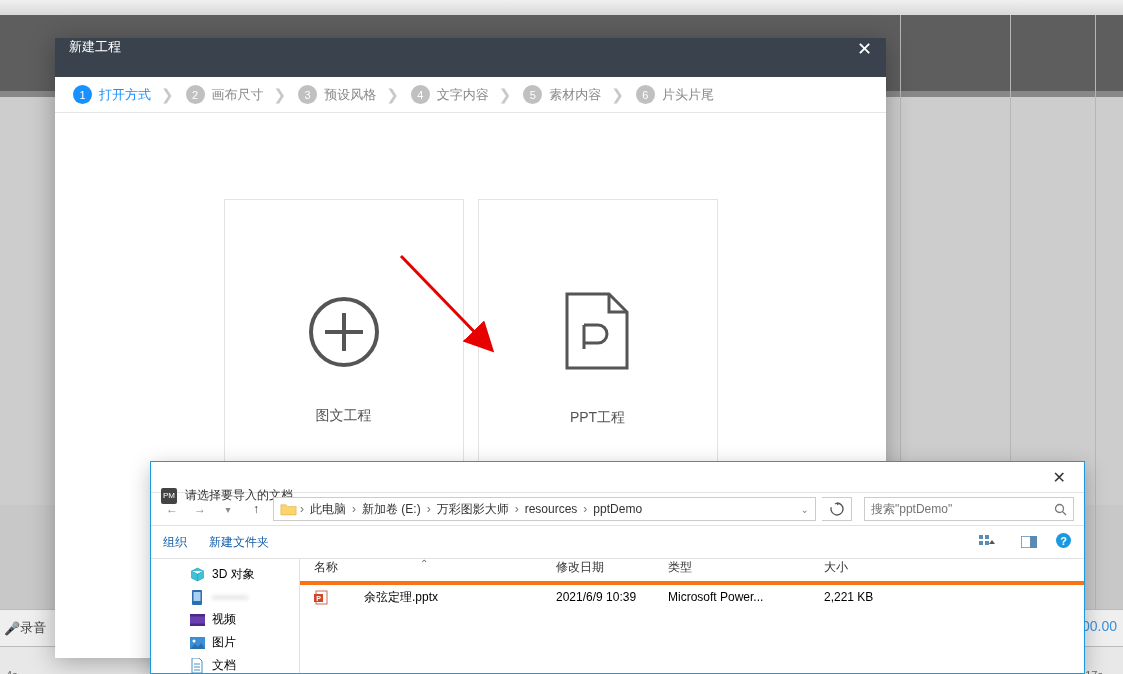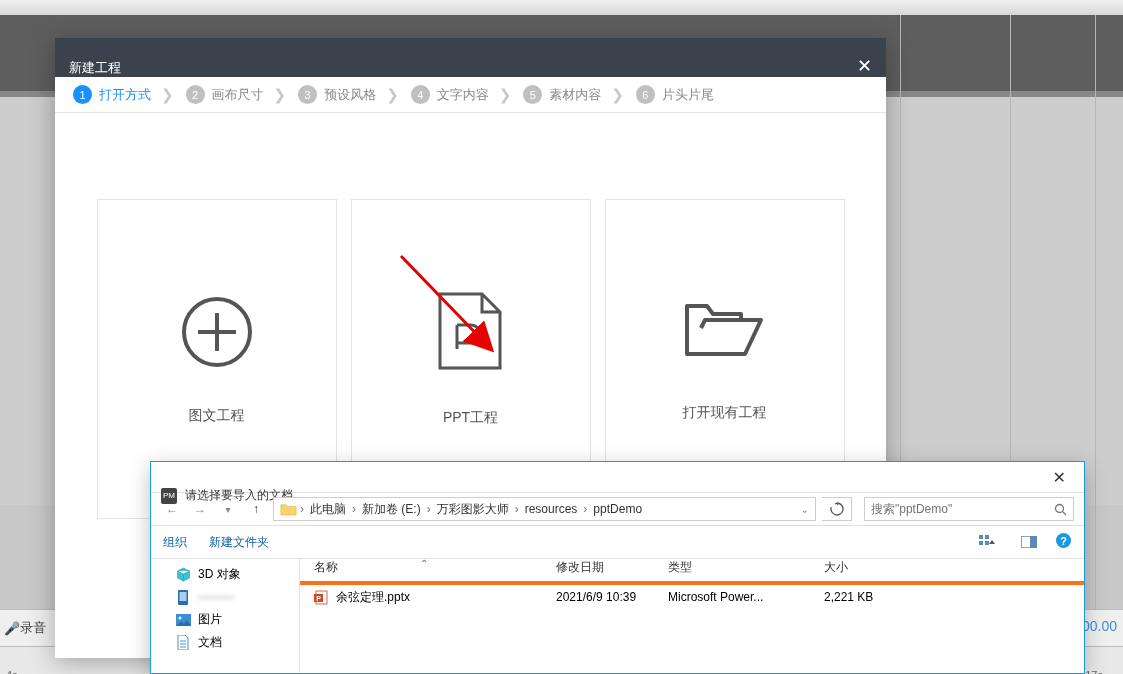--- a/index.html
+++ b/index.html
@@ -65,21 +65,21 @@
       position: absolute;
       top: 38px; left: 55px;
       width: 831px; height: 620px;
       background: #fff;
       box-shadow: 0 4px 24px rgba(0,0,0,0.3);
     }
     .wizard-title {
       background: #3a434d;
       height: 39px;
       display: flex;
-      align-items: flex-end;
+      align-items: flex-start;
       justify-content: space-between;
       padding: 0 14px;
       color: #fff;
       font-size: 13px;
     }
     .wizard-close { cursor:pointer; font-size:18px; }
     .wizard-steps {
       height: 36px;
       border-bottom: 1px solid #e5e5e5;
       display: flex;
@@ -180,21 +180,21 @@
     .fd-toolbar-left span { color:#135eab; cursor:pointer; }
     .fd-toolbar-right { display:flex; gap:10px; align-items:center; }
     .fd-tb-btn { width:32px; height:22px; border:1px solid transparent; display:flex; align-items:center; justify-content:center; cursor:pointer; }
     .fd-help { color:#1a99e0; font-size:16px; }
 
     .fd-body {
       display:flex; height:calc(100% - 97px);
     }
     .fd-sidebar {
       width:149px; border-right:1px solid #e2e2e2;
-      padding:4px 2px; font-size:12px; overflow:hidden;
+      padding:4px 16px; font-size:12px; overflow:hidden;
     }
     .fd-side-item {
       display:flex; align-items:center; gap:7px; padding:3px 10px 3px 22px;
       cursor:pointer; white-space:nowrap;
     }
     .side-icon { width:16px; height:16px; display:inline-flex; align-items:center; justify-content:center; flex-shrink:0; }
     .fd-list { flex:1; font-size:12px; }
     .fd-list-header {
       display:flex; height:26px; align-items:flex-start;
       border-bottom:4px solid #f97316; color:#333;
@@ -284,26 +284,20 @@
       </svg>
       <span class="option-label">图文工程</span>
     </div>
     <div class="option-card">
       <svg width="72" height="82" viewBox="0 0 72 82">
         <path d="M5 3 h42 l18 18 v56 h-60 z" fill="none" stroke="#555" stroke-width="3"></path>
         <path d="M47 3 v18 h18" fill="none" stroke="#555" stroke-width="3"></path>
         <path d="M22 34 v24 M22 34 h14 a9 9 0 0 1 0 18 h-14" fill="none" stroke="#555" stroke-width="3"></path>
       </svg>
       <span class="option-label">PPT工程</span>
-    </div>
-    <div class="option-card">
-      <svg width="84" height="72" viewBox="0 0 84 72">
-        <path d="M4 18 v40 h58 l16 -34 h-56 l-4 8 M4 18 v-8 h20 l6 8 h28 v6" fill="none" stroke="#555" stroke-width="4" stroke-linejoin="round"></path>
-      </svg>
-      <span class="option-label">打开现有工程</span>
     </div>
   </div>
 
   <svg class="arrow-red" width="130" height="120">
     <defs>
         <marker id="ah" markerWidth="10" markerHeight="10" refX="7" refY="5" orient="auto">
       <path d="M0,0 L10,5 L0,10 z" fill="#e60000"></path>
         </marker>
       </defs>
     <line x1="8" y1="8" x2="95" y2="98" stroke="#e60000" stroke-width="3" marker-end="url(#ah)"></line>
@@ -400,20 +394,30 @@
           <svg width="10" height="15" viewBox="0 0 10 15">
               <rect x="0" y="0" width="10" height="15" rx="1" fill="#2b6fb0"></rect>
               <rect x="1.5" y="2" width="7" height="9" fill="#a9d0f0"></rect>
             </svg>
         </span>
         <span class="blurred">———</span>
       </div>
       <div class="fd-side-item">
         <span class="side-icon">
           <svg width="15" height="12" viewBox="0 0 15 12">
+              <rect x="0" y="0" width="15" height="12" fill="#6a3fb0"></rect>
+              <rect x="0" y="0" width="15" height="2.5" fill="#4a2a80"></rect>
+              <rect x="0" y="9.5" width="15" height="2.5" fill="#4a2a80"></rect>
+            </svg>
+        </span>
+        <span>视频</span>
+      </div>
+      <div class="fd-side-item">
+        <span class="side-icon">
+          <svg width="15" height="12" viewBox="0 0 15 12">
               <rect x="0" y="0" width="15" height="12" fill="#3a8fd6"></rect>
               <circle cx="4" cy="4" r="1.5" fill="#fff"></circle>
               <path d="M0 12 l5 -5 l3 3 l3 -4 l4 6 z" fill="#2a6fa6"></path>
             </svg>
         </span>
         <span>图片</span>
       </div>
       <div class="fd-side-item">
         <span class="side-icon">
           <svg width="12" height="15" viewBox="0 0 12 15">
@@ -431,21 +435,21 @@
       <div class="fd-list-header">
         <div class="fd-col-name">
           <span>名称</span>
           <span class="sort-caret">⌃</span>
         </div>
         <div class="fd-col-date">修改日期</div>
         <div class="fd-col-type">类型</div>
         <div class="fd-col-size">大小</div>
       </div>
       <div class="fd-row">
-        <div class="fd-col-name" style="display:flex;align-items:center;">
+        <div class="fd-col-name" style="display:flex;align-items:center;gap:28px;">
           <span class="file-icon-ppt">
             <svg width="15" height="15" viewBox="0 0 15 15">
                 <rect x="2" y="1" width="11" height="13" fill="#fff" stroke="#c74524" stroke-width="0.8"></rect>
                 <rect x="0" y="4" width="9" height="8" fill="#d04727"></rect>
                 <text x="4.5" y="10.5" text-anchor="middle" fill="#fff" font-size="7" font-weight="bold">P</text>
               </svg>
           </span>
           <span>余弦定理.pptx</span>
         </div>
         <div class="fd-col-date">2021/6/9 10:39</div>

